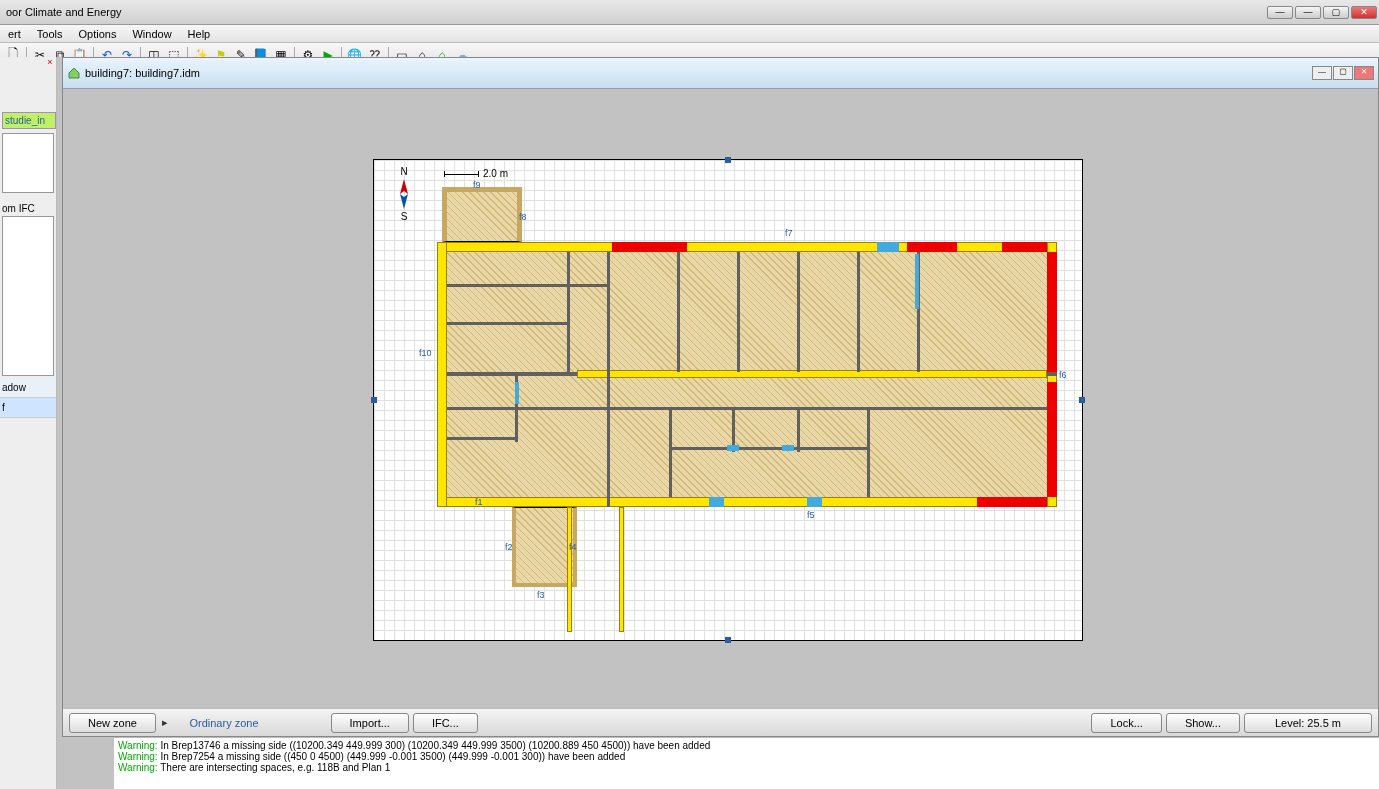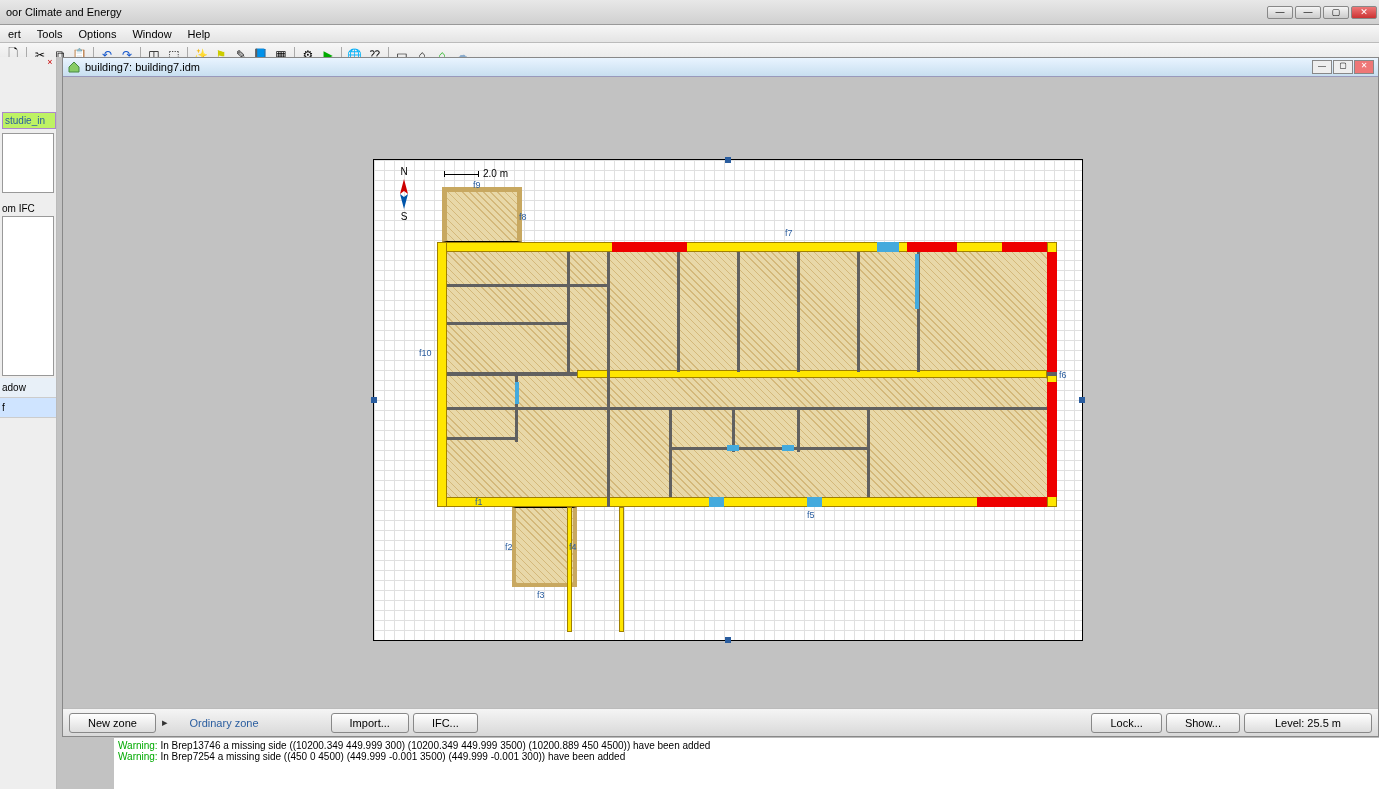--- a/index.html
+++ b/index.html
@@ -23,21 +23,21 @@
 .sidebar { width:57px; background:#eee; border-right:1px solid #bbb; position:relative; }
 .sb-close { position:absolute; top:0; right:0; width:12px; height:12px; font-size:9px; text-align:center; color:#c00; cursor:pointer; }
 .sb-item { margin:55px 0 4px 2px; padding:2px; font-size:10px; color:#2a5d9f; background:#bef264; border:1px solid #a8c; cursor:pointer; }
 .sb-box { margin:2px; height:60px; border:1px solid #999; background:#fff; }
 .sb-label { margin:10px 2px 2px 2px; font-size:10px; }
 .sb-row { padding:4px 2px; background:#e8f0f8; border-bottom:1px solid #ccc; font-size:10px; }
 .sb-row.sel { background:#cfe4ff; }
 
 .doc-area { flex:1; background:#c2c2c2; position:relative; }
 .doc-window { position:absolute; left:5px; top:0; right:0; bottom:52px; background:#c2c2c2; border:1px solid #888; }
-.doc-title { height:19px; background:linear-gradient(to bottom,#e9f4ff,#c8dff0); display:flex; align-items:center; justify-content:space-between; padding:0 4px; border-bottom:1px solid #99b; }
+.doc-title { height:31px; background:linear-gradient(to bottom,#e9f4ff,#c8dff0); display:flex; align-items:center; justify-content:space-between; padding:0 4px; border-bottom:1px solid #99b; }
 .doc-title .ico { width:14px; height:14px; margin-right:4px; display:inline-block; }
 .doc-title .t { flex:1; }
 .doc-title .ctrls { display:flex; gap:1px; }
 .doc-title .ctrls div { width:20px; height:14px; border:1px solid #888; background:#eee; font-size:8px; text-align:center; cursor:pointer; }
 .doc-title .ctrls div.close { background:#e77; color:#fff; }
 
 .tabbar { height:20px; display:flex; align-items:flex-end; padding-left:4px; background:#c2c2c2; }
 .tab { padding:2px 10px; background:linear-gradient(to bottom,#ddd,#ccc); border:1px solid #999; border-bottom:none; margin-right:1px; cursor:pointer; position:relative; top:1px; border-radius:3px 3px 0 0; }
 .tab.active { background:#fff; z-index:2; }
 
@@ -254,15 +254,16 @@
         <div class="spacer"></div>
         <div class="btn">Lock...</div>
         <div class="btn">Show...</div>
         <div class="btn" style="padding:0 30px;">Level: 25.5 m</div>
       </div>
     </div>
 
     <div class="log">
       <div><span class="w">Warning:</span><span class="t"> In Brep13746 a missing side ((10200.349 449.999 300) (10200.349 449.999 3500) (10200.889 450 4500)) have been added</span></div>
       <div><span class="w">Warning:</span><span class="t"> In Brep7254 a missing side ((450 0 4500) (449.999 -0.001 3500) (449.999 -0.001 300)) have been added</span></div>
+      <div><span class="w">Warning:</span><span class="t"> There are intersecting spaces, e.g. 118B and Plan 1</span></div>
     </div>
   </div>
 </div>
 
 </body></html>

